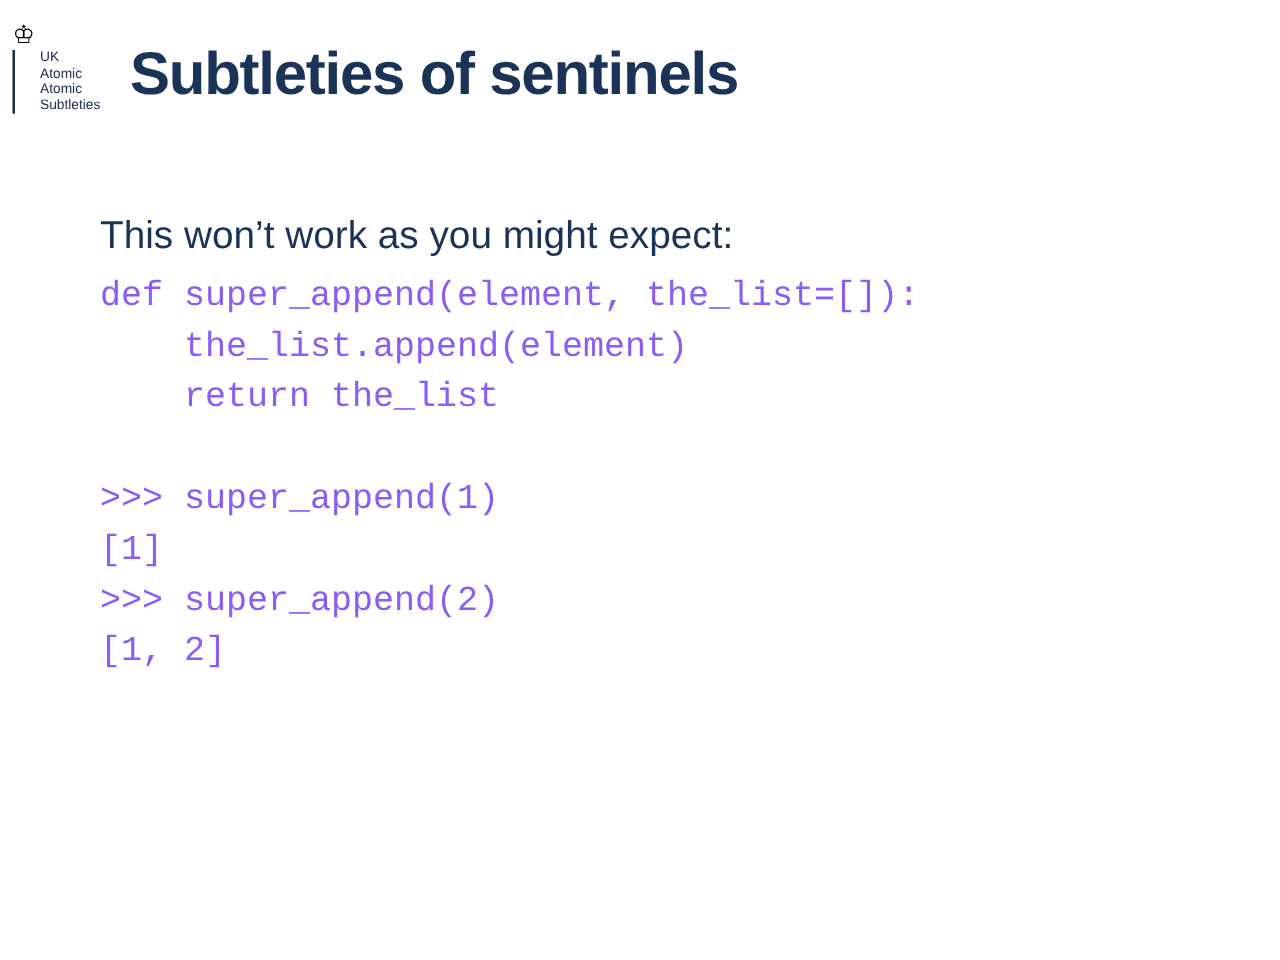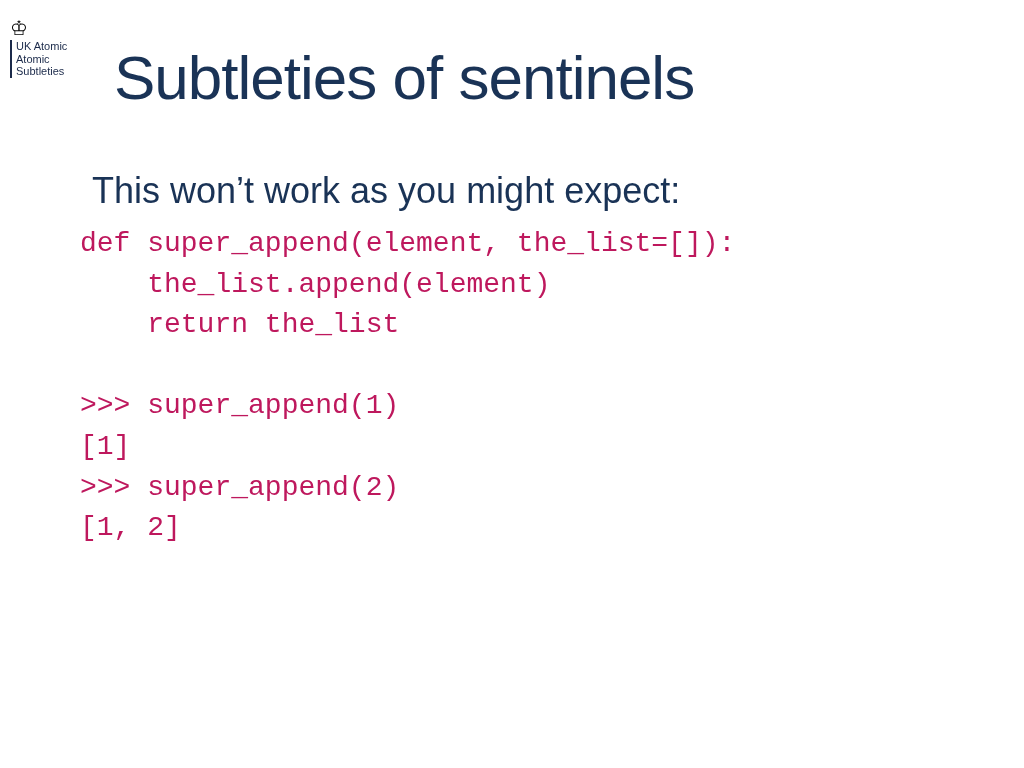--- a/index.html
+++ b/index.html
@@ -27,52 +27,52 @@
     line-height: 1.15;
   }
   .logo .crown {
     font-size: 20px;
     line-height: 1;
     margin-bottom: 2px;
     color: #000;
   }
   .logo .org {
     border-left: 2px solid #1b2a4a;
-    padding-left: 4px;
+    padding-left: 20px;
   }
   h1.title {
     position: absolute;
     top: 28px;
     left: 100px;
     right: 40px;
-    margin: 14px;
+    margin: 4px;
     color: #1a3356;
-    font-weight: 400;
-    font-size: 62px;
+    font-weight: 700;
+    font-size: 48px;
     letter-spacing: -1px;
     font-family: Arial, "Arial Black", Helvetica, sans-serif;
   }
   .body {
     position: absolute;
     top: 170px;
     left: 80px;
     right: 60px;
     color: #1a3356;
   }
   .lead {
-    font-size: 36px;
-    margin: 0 0 12px 12px;
+    font-size: 31px;
+    margin: 0 0 12px 0;
     font-weight: 400;
   }
   pre.code {
     margin: 0;
     font-family: "Courier New", Courier, monospace;
     font-size: 28px;
     line-height: 1.45;
-    color: #be185d;
+    color: #8b5cf6;
     white-space: pre;
   }
 </style>
 </head>
 <body>
 
 <div class="slide">
 
   <div class="logo">
     <div class="crown">♔</div>

